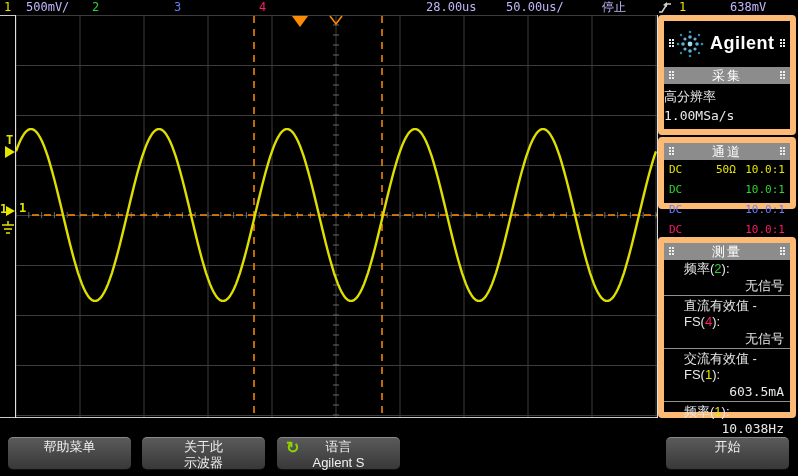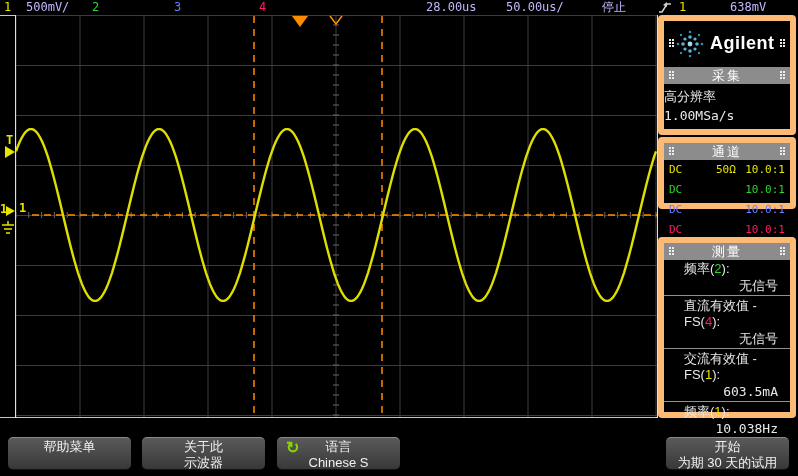--- a/index.html
+++ b/index.html
@@ -31,21 +31,21 @@
   .panel{position:absolute;left:658px;width:138px;background:#000;border:6px solid #fdba74;border-radius:4px;box-sizing:border-box;}
   .panel-header{position:relative;height:17px;background:#8c8c8c;color:#fff;font-size:13px;line-height:17px;
     text-align:center;letter-spacing:2px;}
   .grip{position:absolute;top:4px;width:2px;height:2px;background:#eee;
     box-shadow:3px 0 #eee,0 3px #eee,3px 3px #eee,0 6px #eee,3px 6px #eee;}
   .grip.left{left:5px;} .grip.right{right:8px;}
   .sidetext{color:#e8e8e8;font-size:13px;text-align:left;}
   .chrow{position:relative;height:20px;font-size:11px;line-height:20px;padding:0 5px;}
   .chrow .imp{position:absolute;left:52px;} .chrow .probe{position:absolute;right:5px;}
   .meas-label{padding:1px 4px 0 20px;font-size:13px;color:#e8e8e8;line-height:16px;}
-  .meas-value{padding:0 12px;font-size:13px;color:#e8e8e8;text-align:right;line-height:17px;}
+  .meas-value{padding:0 6px;font-size:13px;color:#e8e8e8;text-align:right;line-height:17px;}
   .meas-sep{height:1px;background:#909090;margin:1px 0;}
 
   
   #helpmenu-label{position:absolute;left:8px;top:441px;font-size:13px;color:#f97316;}
   .softkey{position:absolute;top:437px;width:123px;height:33px;border-radius:5px;
     background:linear-gradient(#5a5a5a,#383838);border-top:1px solid #8a8a8a;border-bottom:1px solid #111;
     color:#f0f0f0;font-size:13px;text-align:center;line-height:16px;padding-top:1px;box-sizing:border-box;cursor:pointer;}
   .softkey .l2{display:block;}
   #lang-icon{position:absolute;left:9px;top:2px;color:#8cd600;font-size:16px;font-weight:bold;}
 
@@ -309,20 +309,19 @@
     <span>帮助菜单</span>
     <span class="l2"></span>
   </div>
   <div class="softkey" style="left:142px">
     <span>关于此</span>
     <span class="l2">示波器</span>
   </div>
   <div class="softkey" style="left:277px">
     <span id="lang-icon">↻</span>
     <span>语言</span>
-    <span class="l2">Chinese S</span>
+    <span class="l2">Agilent S</span>
   </div>
   <div class="softkey" style="left:666px">
     <span>开始</span>
-    <span class="l2">为期 30 天的试用</span>
   </div>
 
 </div>
 
 </body></html>

